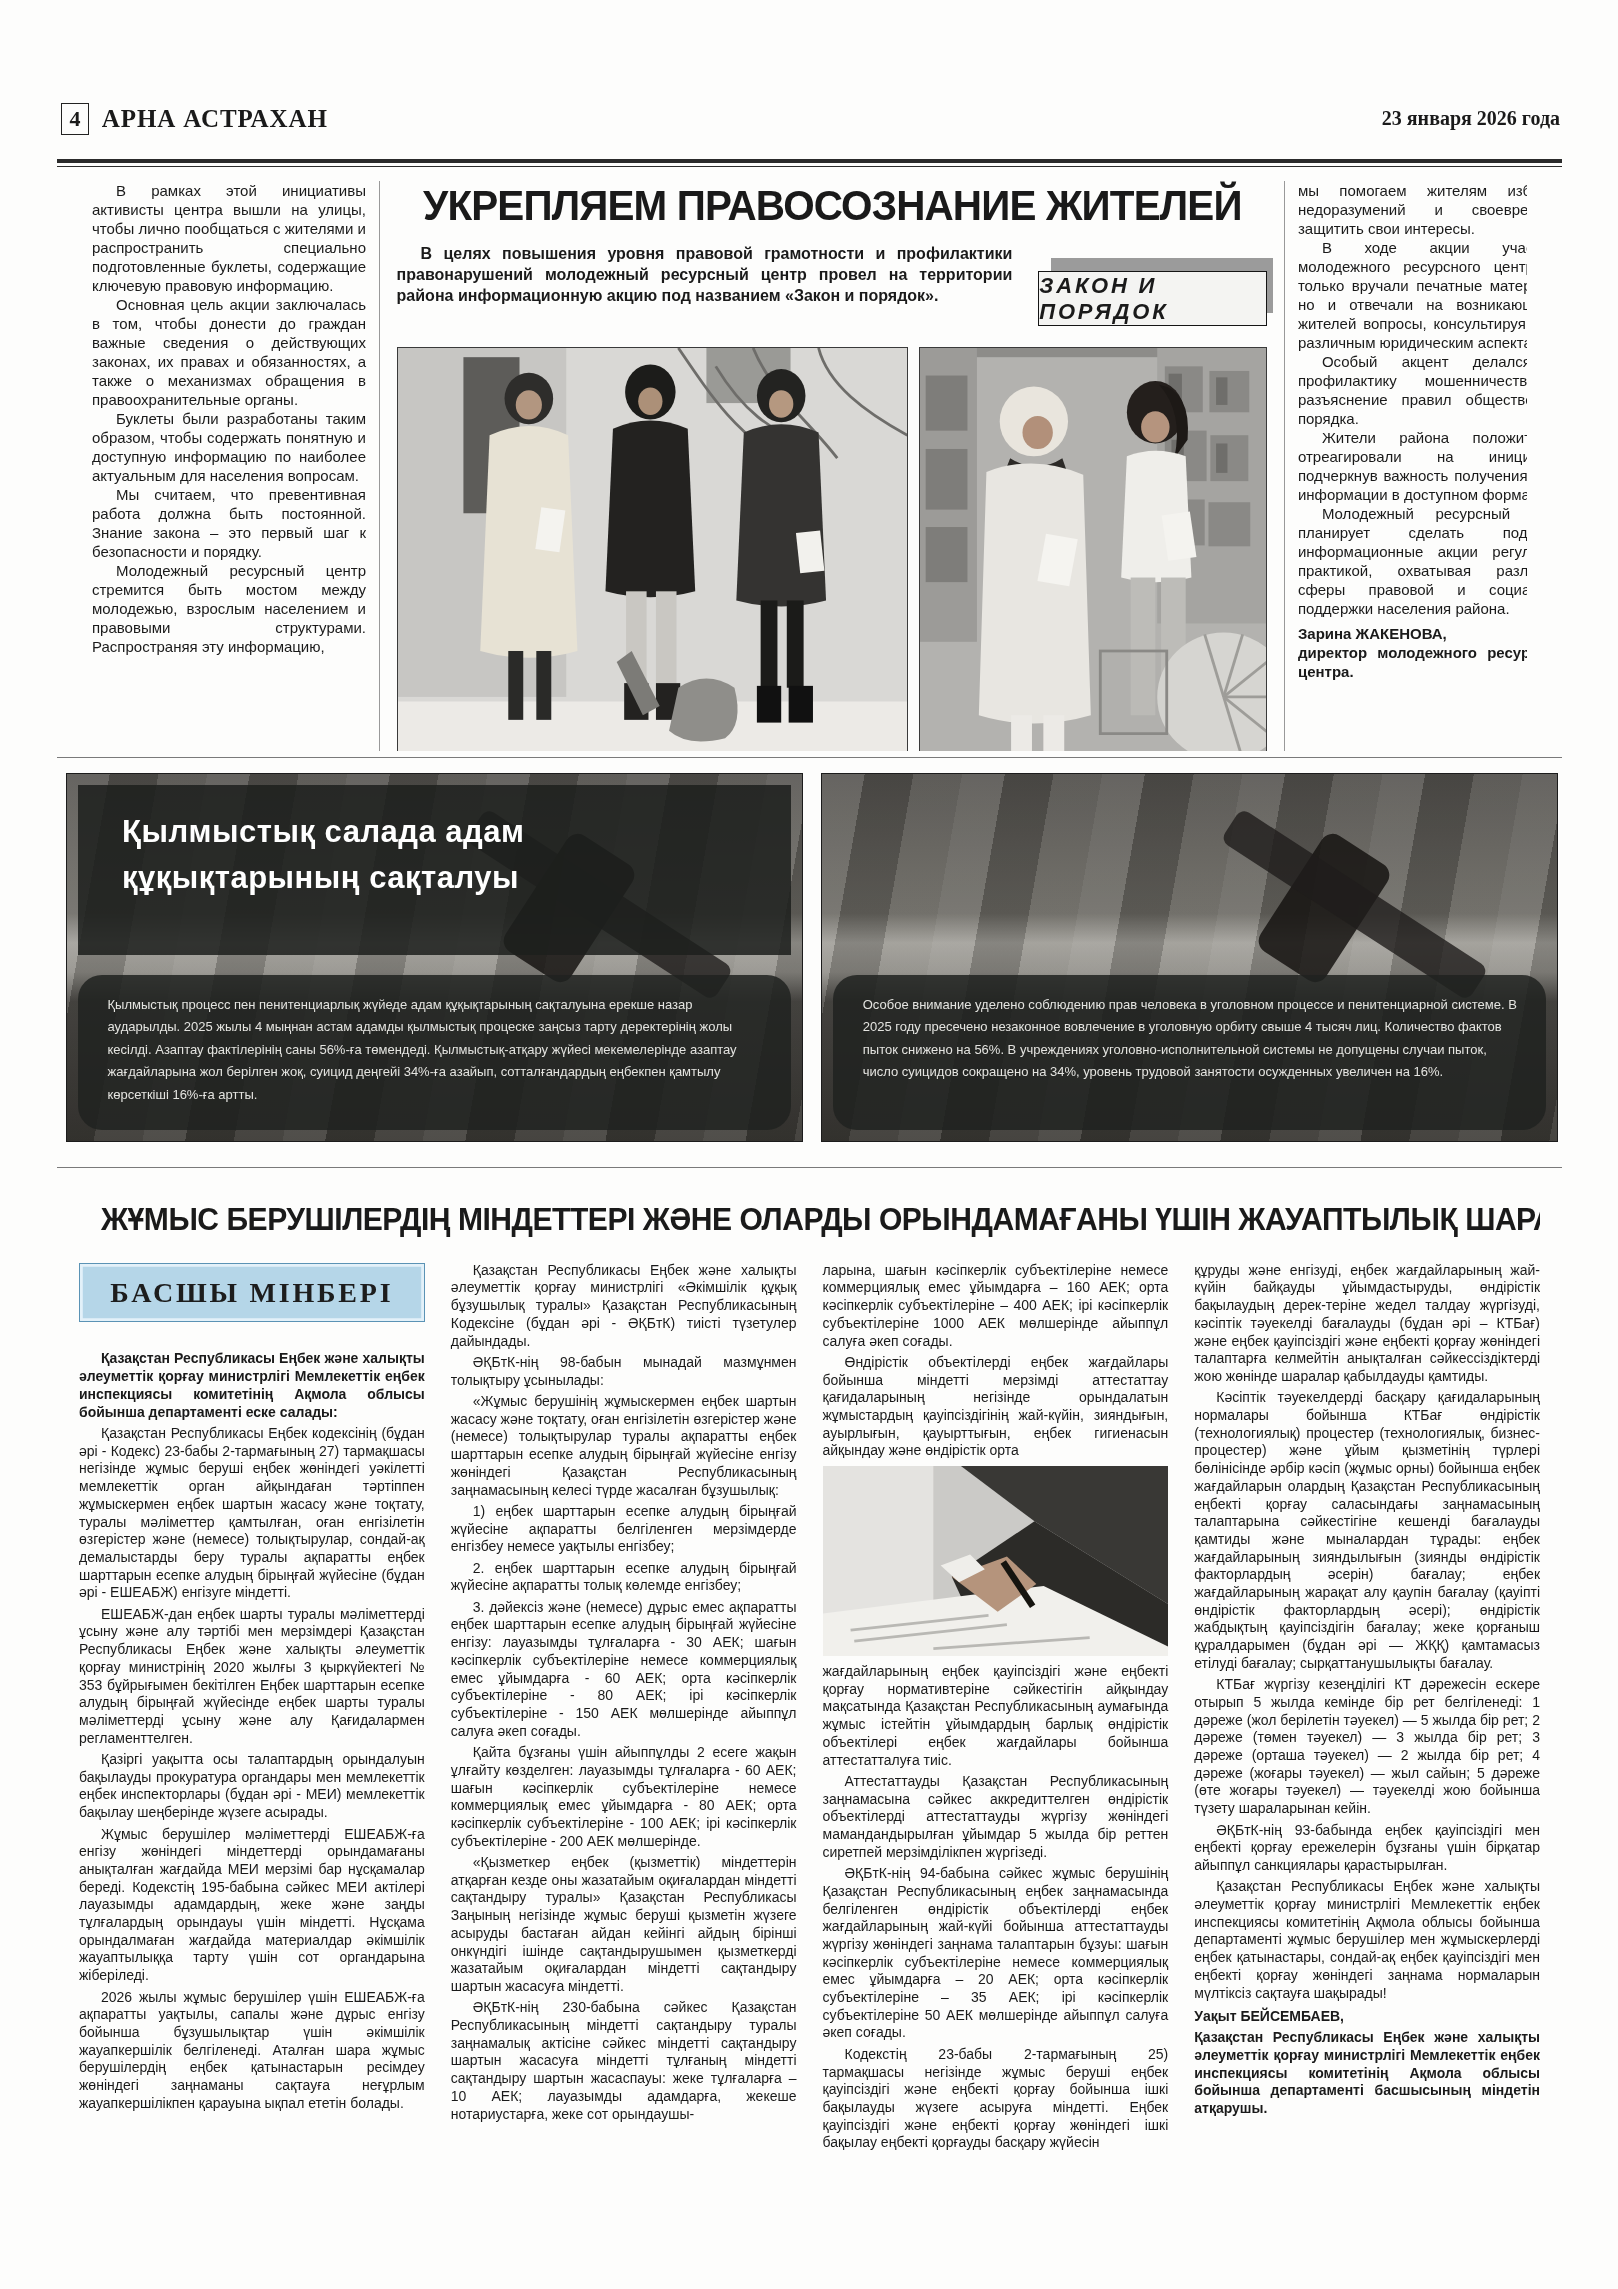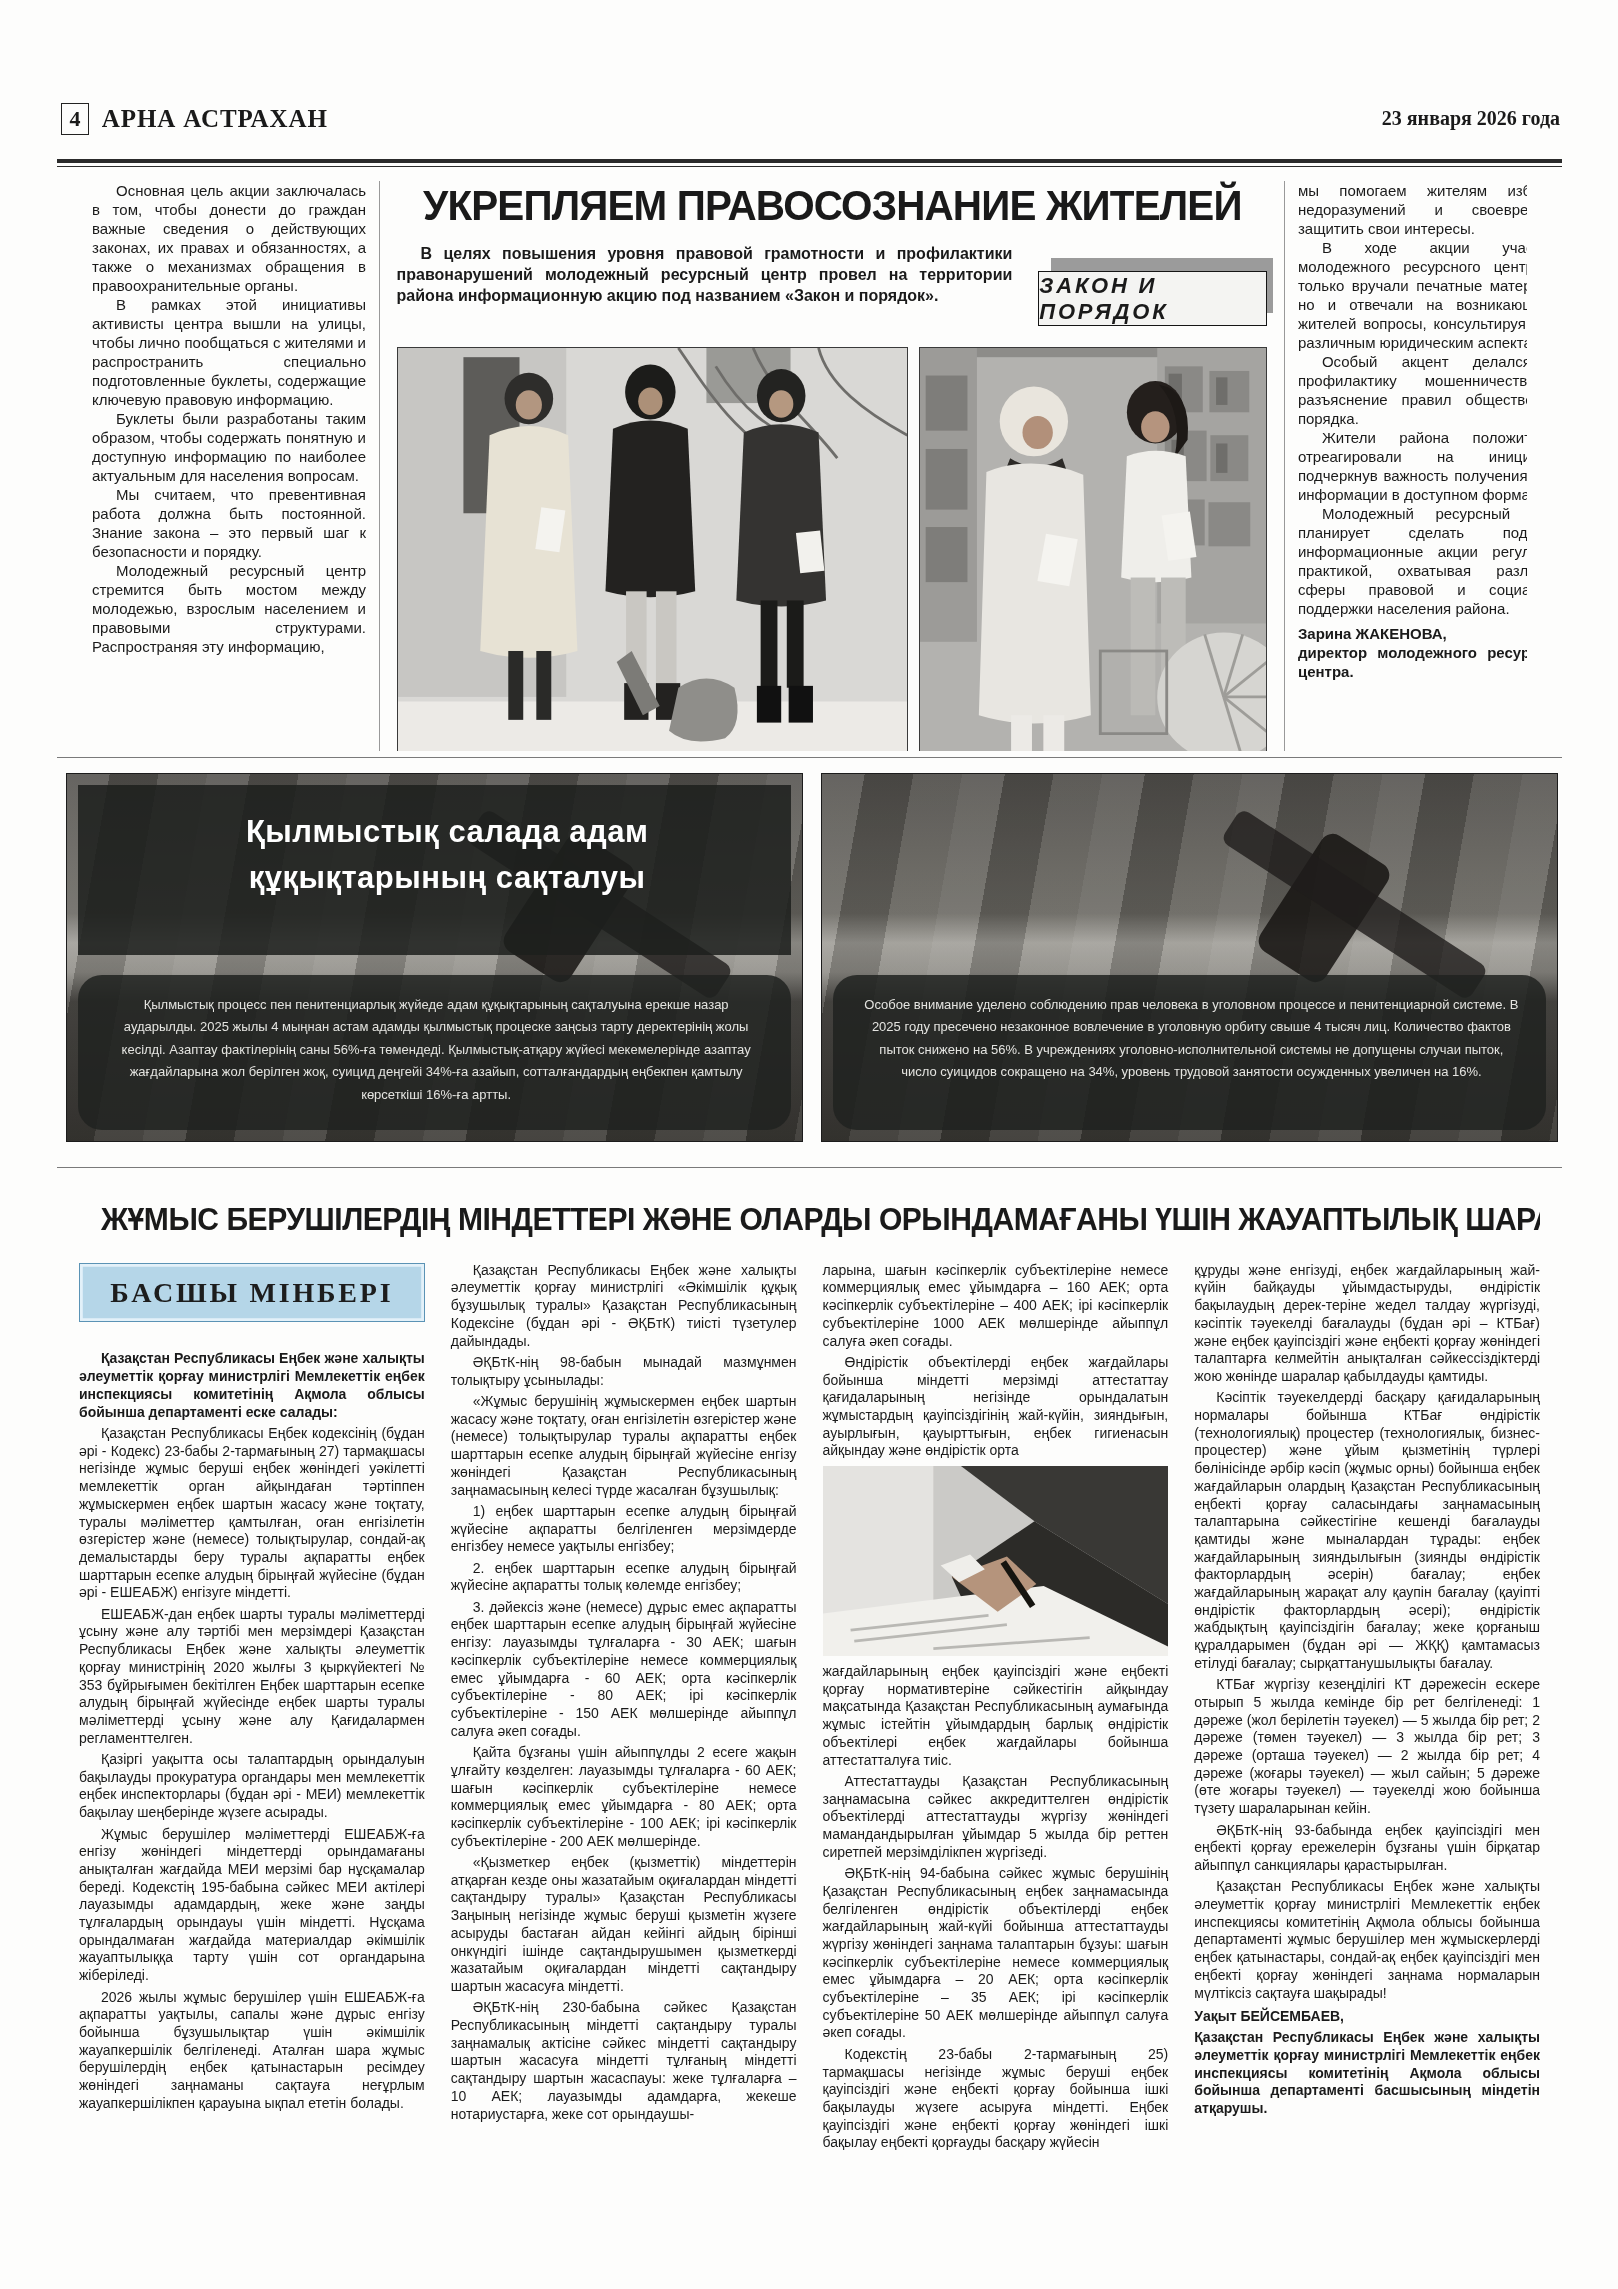--- a/index.html
+++ b/index.html
@@ -43,21 +43,21 @@
   
   .thin-rule{position:absolute;left:57px;right:57px;border-top:1.8px solid #7a7a7a;}
   .rule1{top:757px;}
   .rule2{top:1167px;}
 
   
   .panels{position:absolute;top:773px;left:66px;right:61px;height:369px;display:flex;gap:18.5px;}
   .panel{flex:1;position:relative;overflow:hidden;border:0.9px solid #1c1c1c;
          background:
            linear-gradient(180deg,#55534f 0%,#6b6963 38%,#a09e98 46%,#918f89 54%,#504e4a 62%,#3c3a36 100%),
-           #666; text-align: center;}
+           #666;}
   .panel::before{content:"";position:absolute;inset:0;
          background:repeating-linear-gradient(100deg,rgba(255,255,255,0.10) 0 42px,
                     rgba(0,0,0,0.16) 42px 90px,rgba(255,255,255,0.05) 90px 138px);}
   .gavel{position:absolute;right:55px;top:111px;width:295px;height:39px;background:#1f1d1b;
          transform:rotate(33deg);border-radius:9.2px;opacity:.8;}
   .gavel-head{position:absolute;right:194px;top:65px;width:78px;height:138px;background:#161412;
          transform:rotate(33deg);border-radius:13px;opacity:.85;}
   .panel-title{position:absolute;top:11px;left:11px;right:11px;height:146px;
          background:rgba(29,31,29,0.86);color:#ffffff;font-weight:bold;
          font-size:31px;line-height:46px;padding:24px 18.5px 0 44px;letter-spacing:0.5px;}
@@ -87,22 +87,22 @@
     <div class="mast-left">
       <div class="pagenum-box">4</div>
       <div class="mast-title">АРНА АСТРАХАН</div>
     </div>
     <div class="mast-date">23 января 2026 года</div>
   </header>
   <div class="header-rule"></div>
 
   <section class="top-article">
     <div class="ta-col">
+      <p>В рамках этой инициативы активисты центра вышли на улицы, чтобы лично пообщаться с жителями и распространить специально подготовленные буклеты, содержащие ключевую правовую информацию.</p>
       <p>Основная цель акции заключалась в том, чтобы донести до граждан важные сведения о действующих законах, их правах и обязанностях, а также о механизмах обращения в правоохранительные органы.</p>
-      <p>В рамках этой инициативы активисты центра вышли на улицы, чтобы лично пообщаться с жителями и распространить специально подготовленные буклеты, содержащие ключевую правовую информацию.</p>
       <p>Буклеты были разработаны таким образом, чтобы содержать понятную и доступную информацию по наиболее актуальным для населения вопросам.</p>
       <p>Мы считаем, что превентивная работа должна быть постоянной. Знание закона – это первый шаг к безопасности и порядку.</p>
       <p>Молодежный ресурсный центр стремится быть мостом между молодежью, взрослым населением и правовыми структурами. Распространяя эту информацию,</p>
     </div>
 
     <div class="ta-mid">
       <h1 class="ta-title">УКРЕПЛЯЕМ ПРАВОСОЗНАНИЕ ЖИТЕЛЕЙ</h1>
       <div class="ta-lead-row">
         <p class="ta-lead">В целях повышения уровня правовой грамотности и профилактики правонарушений молодежный ресурсный центр провел на территории района информационную акцию под названием «Закон и порядок».</p>
         <div class="badge-wrap">

